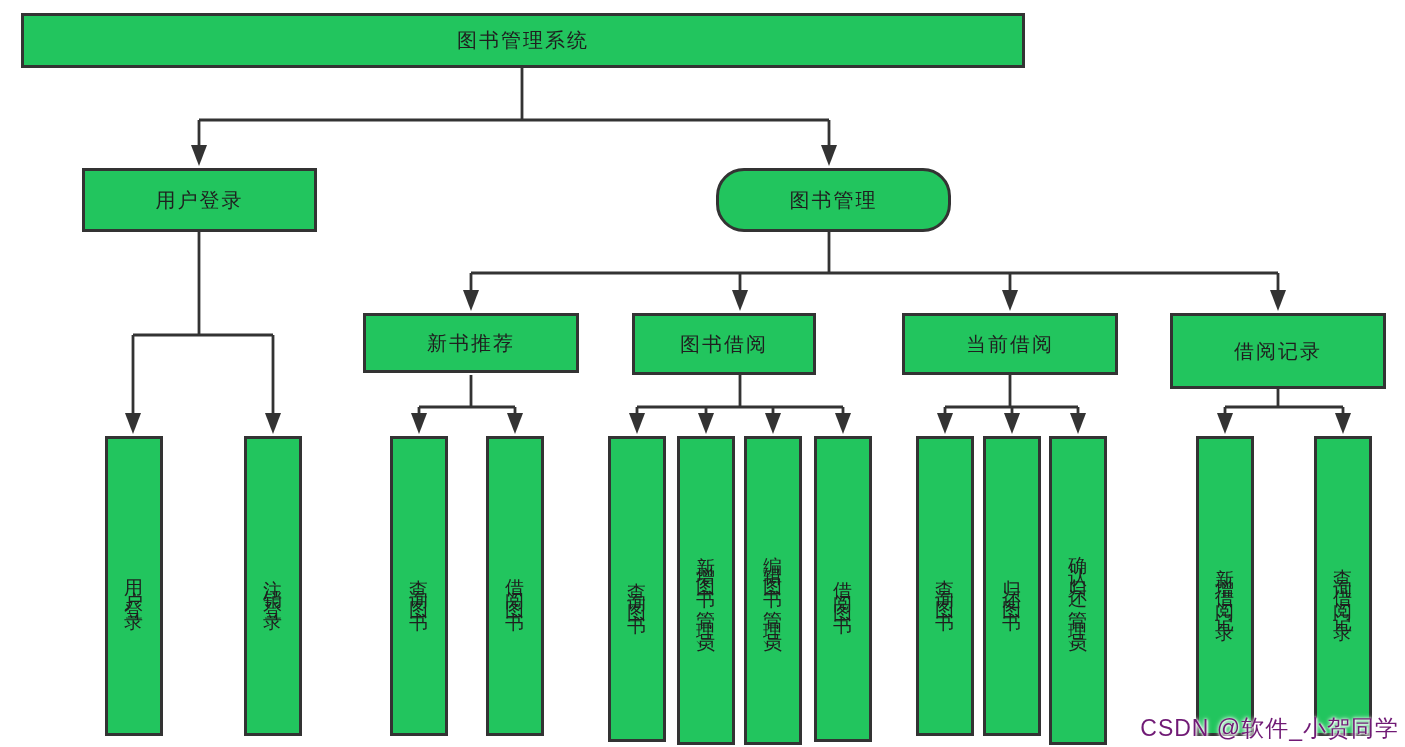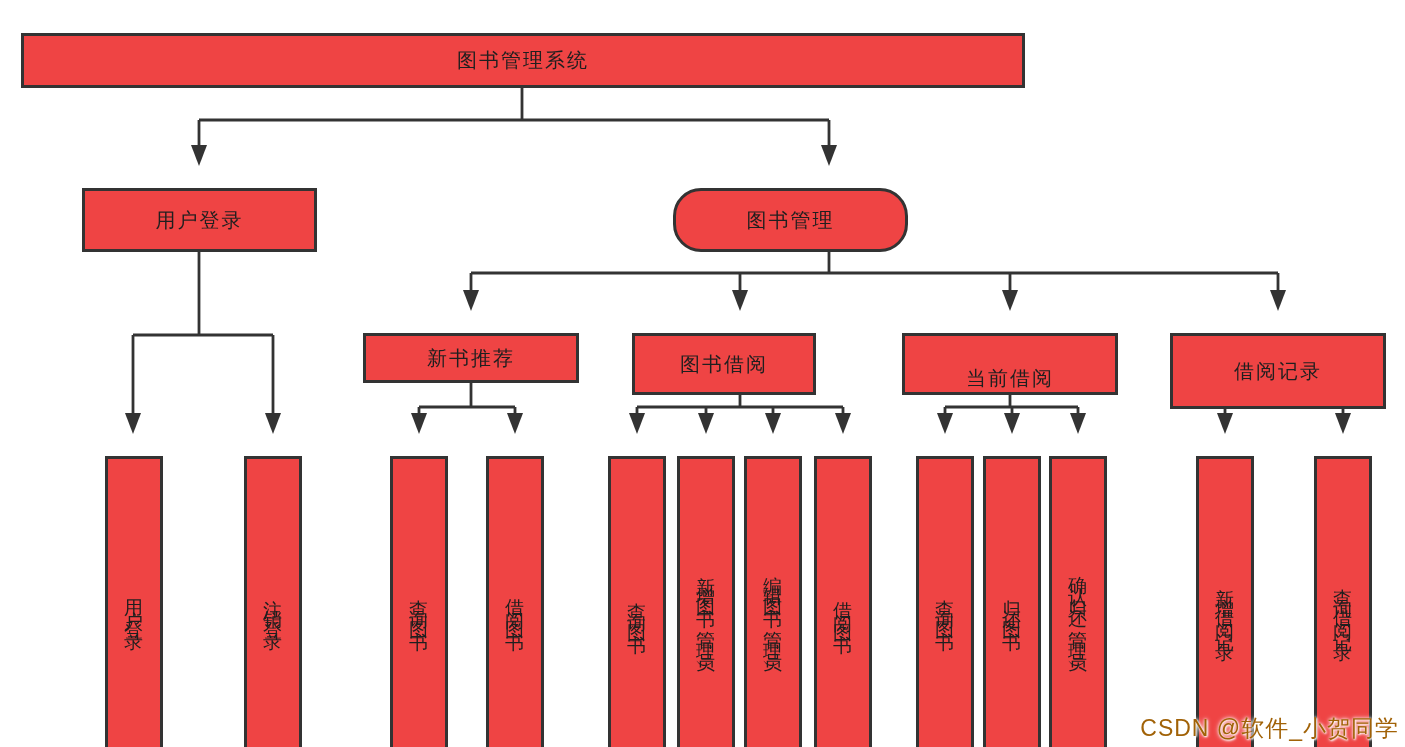--- a/index.html
+++ b/index.html
@@ -14,25 +14,24 @@
   }
   #connectors {
     position: absolute;
     left: 0; top: 0;
     width: 1405px; height: 747px;
   }
   .box {
     position: absolute;
     box-sizing: border-box;
     border: 3px solid #333333;
-    background: #ef4444;
+    background: #22c55e;
     display: flex;
     align-items: center;
     justify-content: center;
-    margin-top: 20px;
   }
   .hlabel {
     font-size: 20px;
     letter-spacing: 2px;
     color: #1f1f1f;
     white-space: nowrap;
   }
   .leaf span {
     writing-mode: vertical-rl;
     text-orientation: mixed;
@@ -41,21 +40,21 @@
     letter-spacing: 11px;
     color: #1f1f1f;
     white-space: nowrap;
   }
   .watermark {
     position: absolute;
     right: 6px;
     bottom: 3px;
     font-size: 23px;
     letter-spacing: 1px;
-    color: #a16207;
+    color: #701a75;
     text-shadow: 0 0 3px #ffffff, 0 0 5px #ffffff, 1px 1px 2px #ffffff;
     white-space: nowrap;
     z-index: 10;
   }
 </style>
 </head>
 <body>
 
 <div id="canvas">
 
@@ -125,31 +124,31 @@
     </g>
   </svg>
 
   <div class="box" style="left:21px; top:13px; width:1004px; height:55px;">
     <span class="hlabel">图书管理系统</span>
   </div>
 
   <div class="box" style="left:82px; top:168px; width:235px; height:64px;">
     <span class="hlabel">用户登录</span>
   </div>
-  <div class="box" style="left:673px; top:168px; width:235px; height:64px;border-radius:28px;">
+  <div class="box" style="left:716px; top:168px; width:235px; height:64px;border-radius:28px;">
     <span class="hlabel">图书管理</span>
   </div>
 
-  <div class="box" style="left:363px; top:313px; width:216px; height:50px;">
+  <div class="box" style="left:363px; top:313px; width:216px; height:60px;">
     <span class="hlabel">新书推荐</span>
   </div>
   <div class="box" style="left:632px; top:313px; width:184px; height:62px;">
     <span class="hlabel">图书借阅</span>
   </div>
-  <div class="box" style="left:902px; top:313px; width:216px; height:62px;align-items:flex-end;">
+  <div class="box" style="left:902px; top:313px; width:216px; height:62px;">
     <span class="hlabel">当前借阅</span>
   </div>
   <div class="box" style="left:1170px; top:313px; width:216px; height:76px;">
     <span class="hlabel">借阅记录</span>
   </div>
 
   <div class="box leaf" style="left:105px; top:436px; width:58px; height:300px;">
     <span>用户登录</span>
   </div>
   <div class="box leaf" style="left:244px; top:436px; width:58px; height:300px;">

